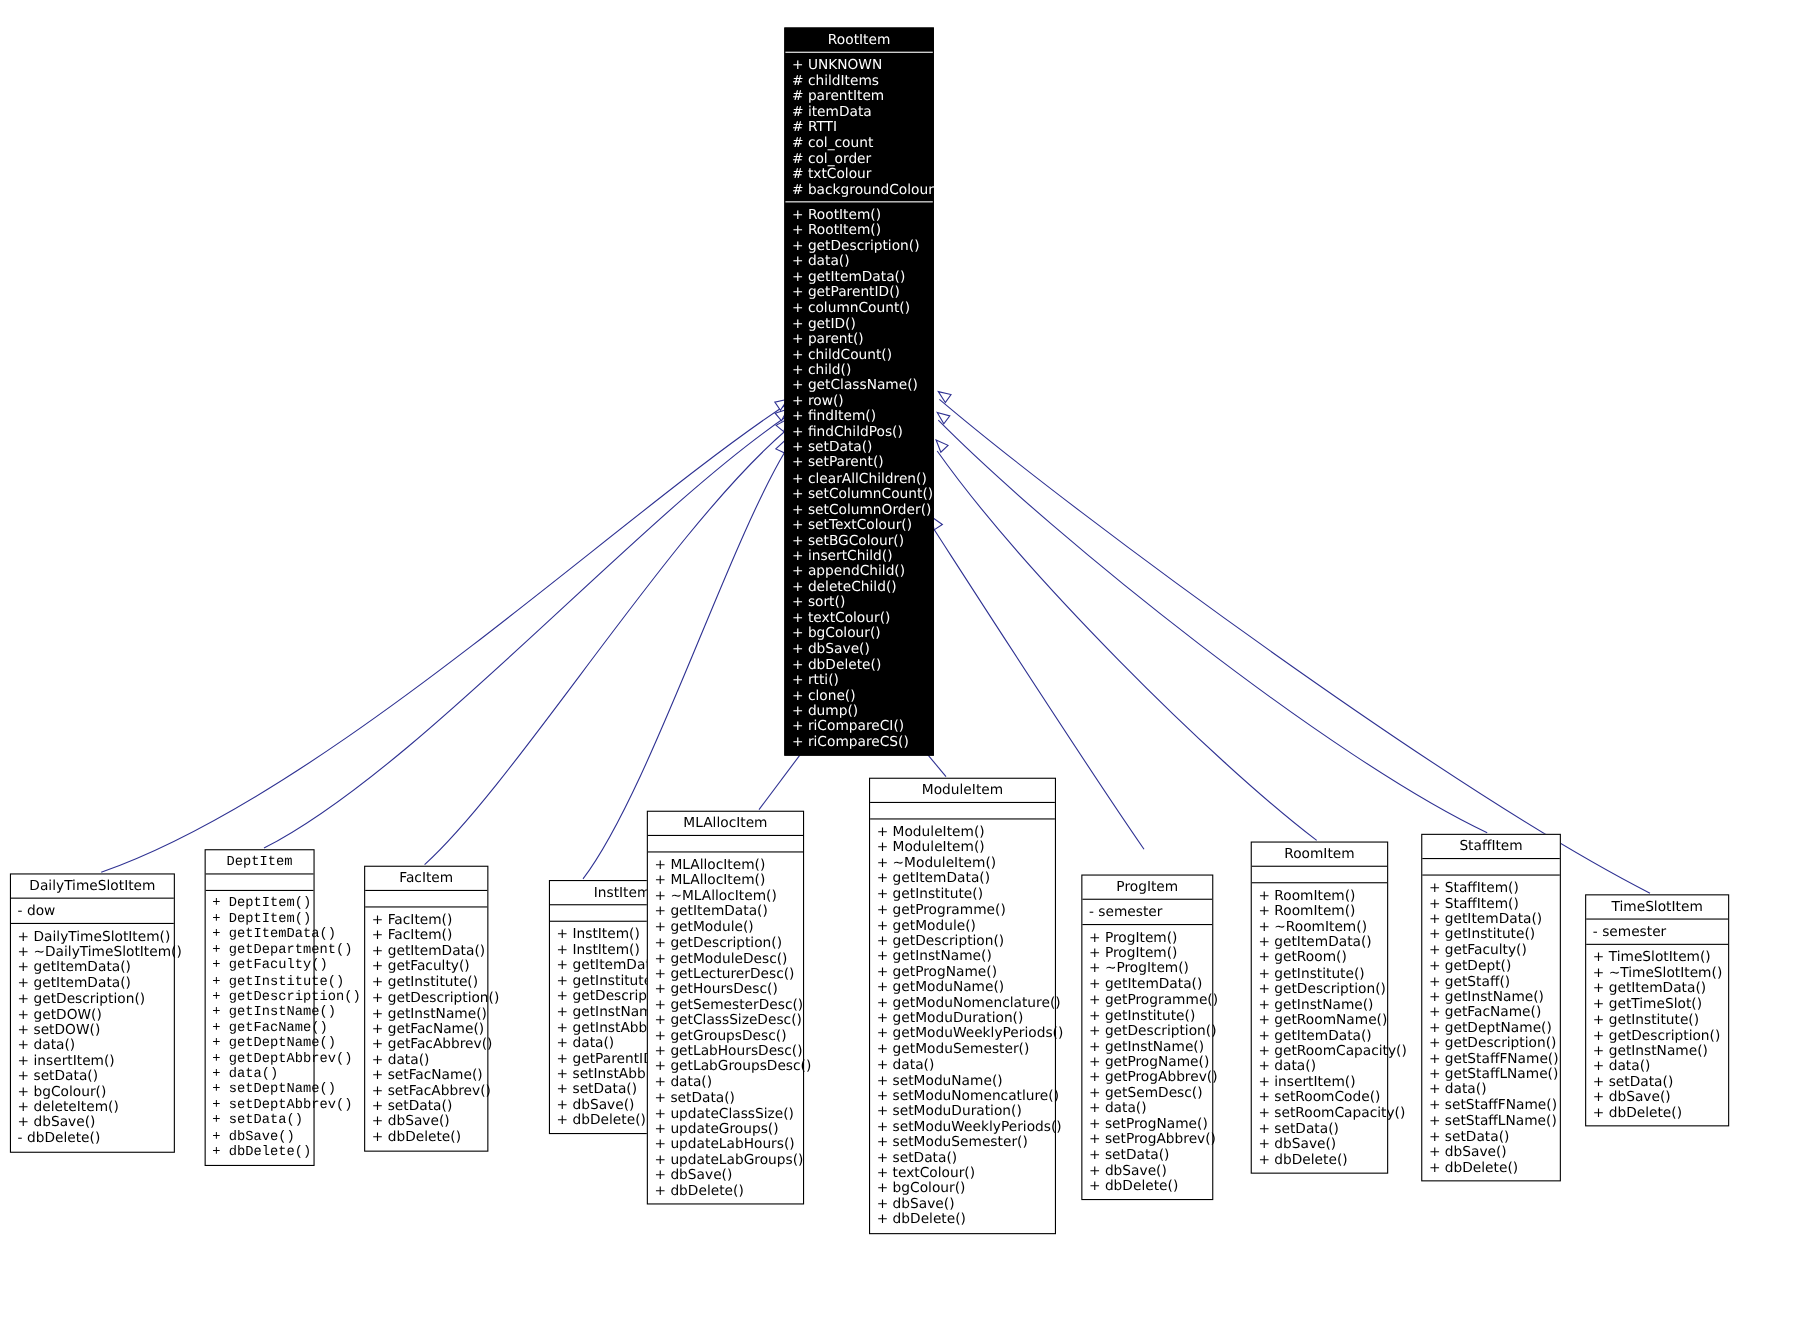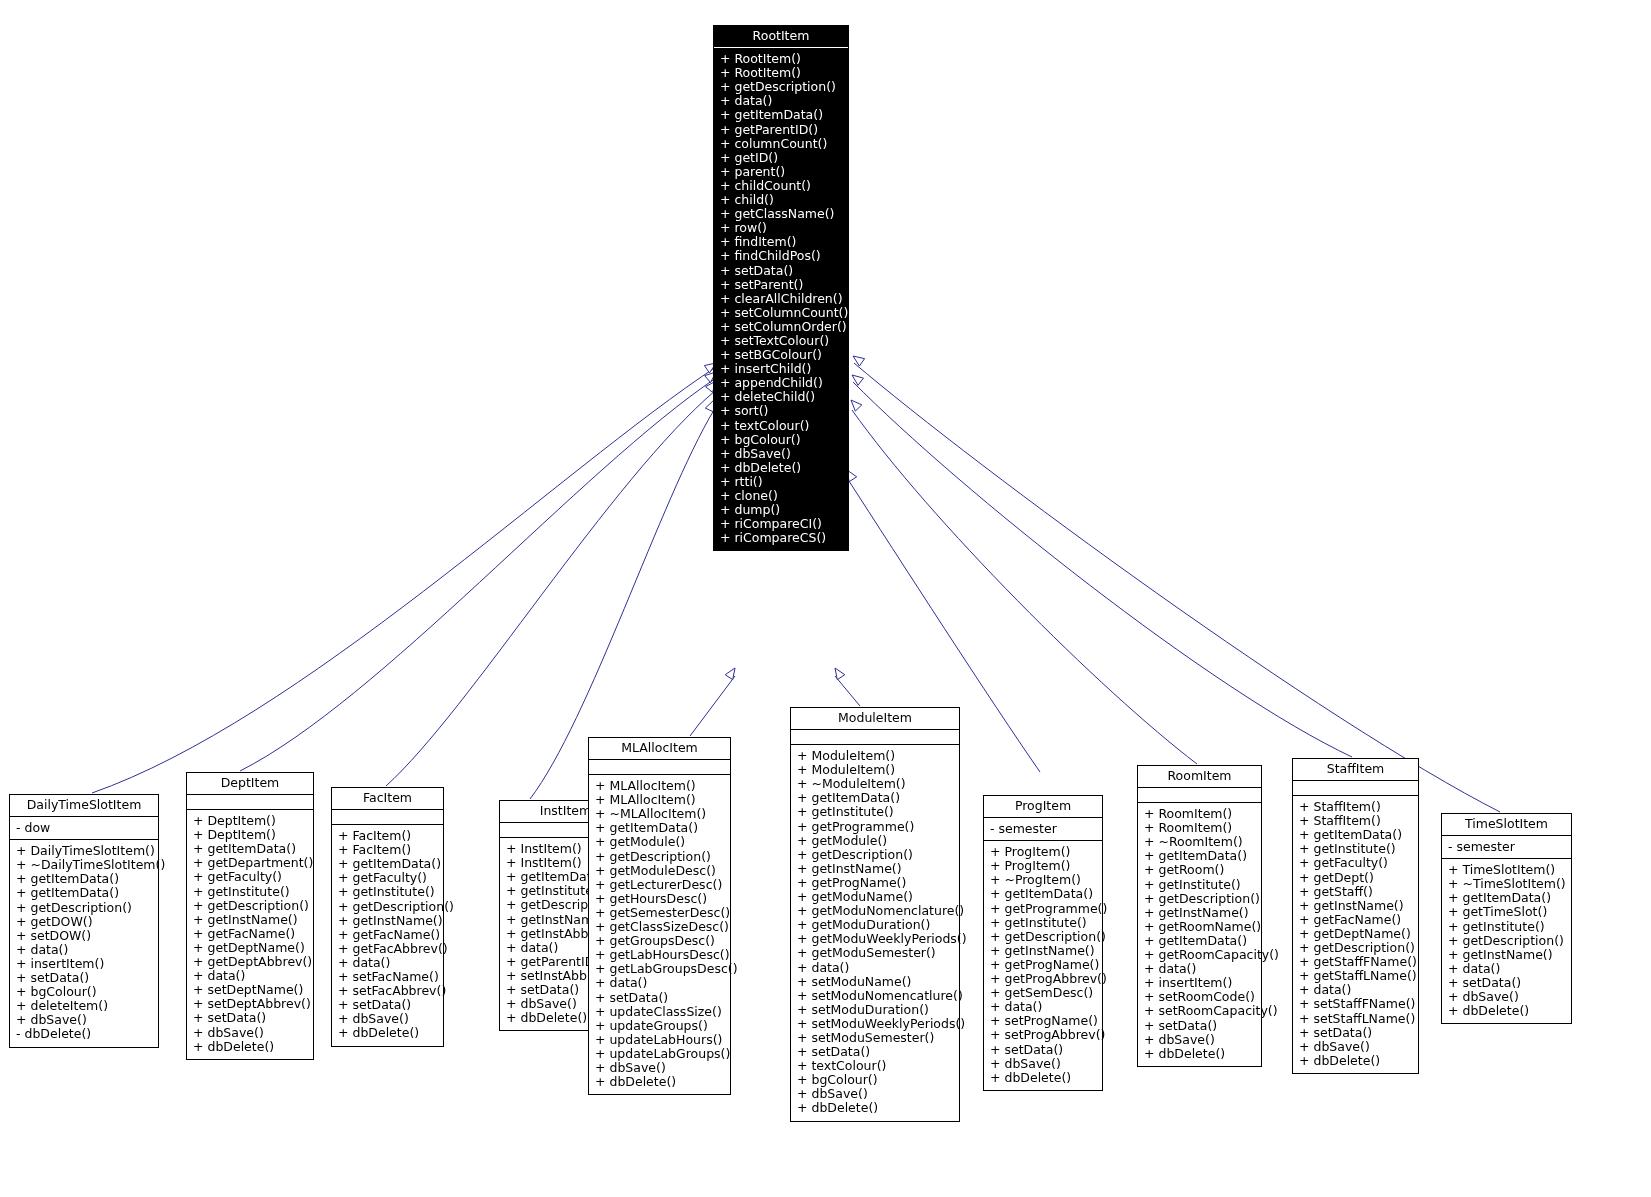--- a/index.html
+++ b/index.html
@@ -89,20 +89,31 @@
       <polygon points="847,470 856.7153095119139,476.8456381066861 849.1316761823958,481.6921322543583" fill="#ffffff" stroke="#2e3192" stroke-width="1"></polygon>
       <path d="M 1197,764 C 1100,690 930,520 852,410" fill="none" stroke="#2e3192" stroke-width="1"></path>
       <polygon points="851,400 861.84014879549,404.87249156917045 855.316943899453,411.0731203989199" fill="#ffffff" stroke="#2e3192" stroke-width="1"></polygon>
       <path d="M 1352,757 C 1210,690 960,490 853,382" fill="none" stroke="#2e3192" stroke-width="1"></path>
       <polygon points="852,375 863.4728450353415,378.1022293266361 858.0089800635304,385.2538850489019" fill="#ffffff" stroke="#2e3192" stroke-width="1"></polygon>
       <path d="M 1500,812 C 1320,720 980,470 854,363" fill="none" stroke="#2e3192" stroke-width="1"></path>
       <polygon points="853,356 864.5836609787007,358.6587211832998 859.3988704173976,366.01521129988544" fill="#ffffff" stroke="#2e3192" stroke-width="1"></polygon>
     </svg>
 <div class="uml-class root" style="left: 713px; top: 9px; width: 136px; margin-top: 16px;">
       <div class="cls-title">RootItem</div>
+      <div class="cls-attrs">
+        <div>+ UNKNOWN</div>
+        <div># childItems</div>
+        <div># parentItem</div>
+        <div># itemData</div>
+        <div># RTTI</div>
+        <div># col_count</div>
+        <div># col_order</div>
+        <div># txtColour</div>
+        <div># backgroundColour</div>
+      </div>
       <div class="cls-ops">
         <div>+ RootItem()</div>
         <div>+ RootItem()</div>
         <div>+ getDescription()</div>
         <div>+ data()</div>
         <div>+ getItemData()</div>
         <div>+ getParentID()</div>
         <div>+ columnCount()</div>
         <div>+ getID()</div>
         <div>+ parent()</div>
@@ -149,21 +160,21 @@
         <div>+ setDOW()</div>
         <div>+ data()</div>
         <div>+ insertItem()</div>
         <div>+ setData()</div>
         <div>+ bgColour()</div>
         <div>+ deleteItem()</div>
         <div>+ dbSave()</div>
         <div>- dbDelete()</div>
       </div>
     </div>
-    <div class="uml-class" style="left: 186px; top: 772px; width: 128px;">
+    <div class="uml-class" style="left: 186px; top: 772px; width: 100px; font-family: Liberation Mono, monospace;">
       <div class="cls-title">DeptItem</div>
       <div class="cls-attrs"></div>
       <div class="cls-ops">
         <div>+ DeptItem()</div>
         <div>+ DeptItem()</div>
         <div>+ getItemData()</div>
         <div>+ getDepartment()</div>
         <div>+ getFaculty()</div>
         <div>+ getInstitute()</div>
         <div>+ getDescription()</div>

